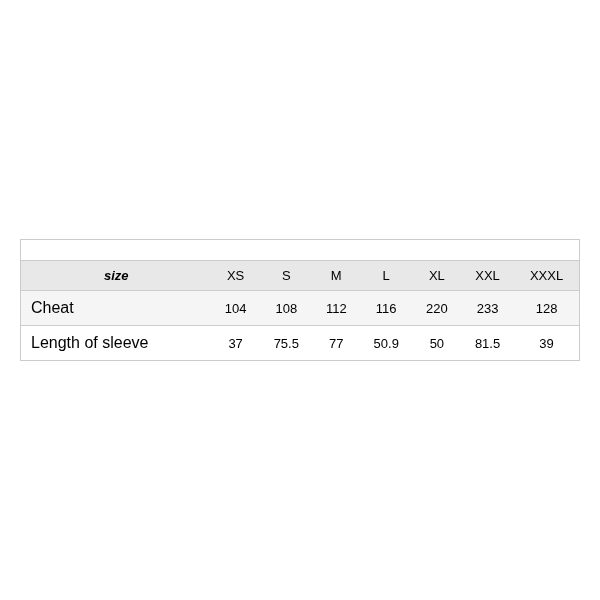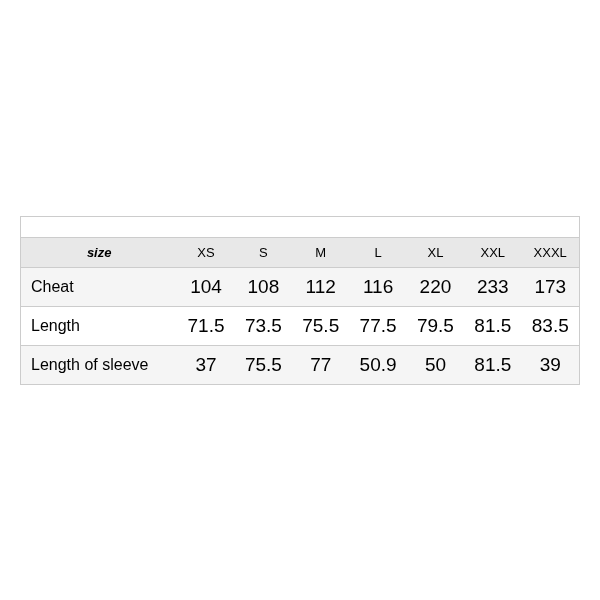--- a/index.html
+++ b/index.html
@@ -47,21 +47,21 @@
       border-bottom: 1px solid #cccccc;
     }
 
     .header-row td:first-child {
       font-style: italic;
       font-weight: bold;
     }
 
     .data-row td {
       text-align: center;
-      font-size: 19px;
+      font-size: 13px;
       padding: 8px 6px;
       border-bottom: 1px solid #cccccc;
     }
 
     .data-row td:first-child {
       text-align: left;
       padding-left: 10px;
       font-size: 16px;
     }
 
@@ -93,31 +93,21 @@
       <td>XXXL</td>
     </tr>
     <tr class="data-row">
       <td>Cheat</td>
       <td>104</td>
       <td>108</td>
       <td>112</td>
       <td>116</td>
       <td>220</td>
       <td>233</td>
-      <td>173</td>
-    </tr>
-    <tr class="data-row">
-      <td>Length</td>
-      <td>71.5</td>
-      <td>73.5</td>
-      <td>75.5</td>
-      <td>77.5</td>
-      <td>79.5</td>
-      <td>81.5</td>
-      <td>83.5</td>
+      <td>128</td>
     </tr>
     <tr class="data-row">
       <td>Length of sleeve</td>
       <td>37</td>
       <td>75.5</td>
       <td>77</td>
       <td>50.9</td>
       <td>50</td>
       <td>81.5</td>
       <td>39</td>

